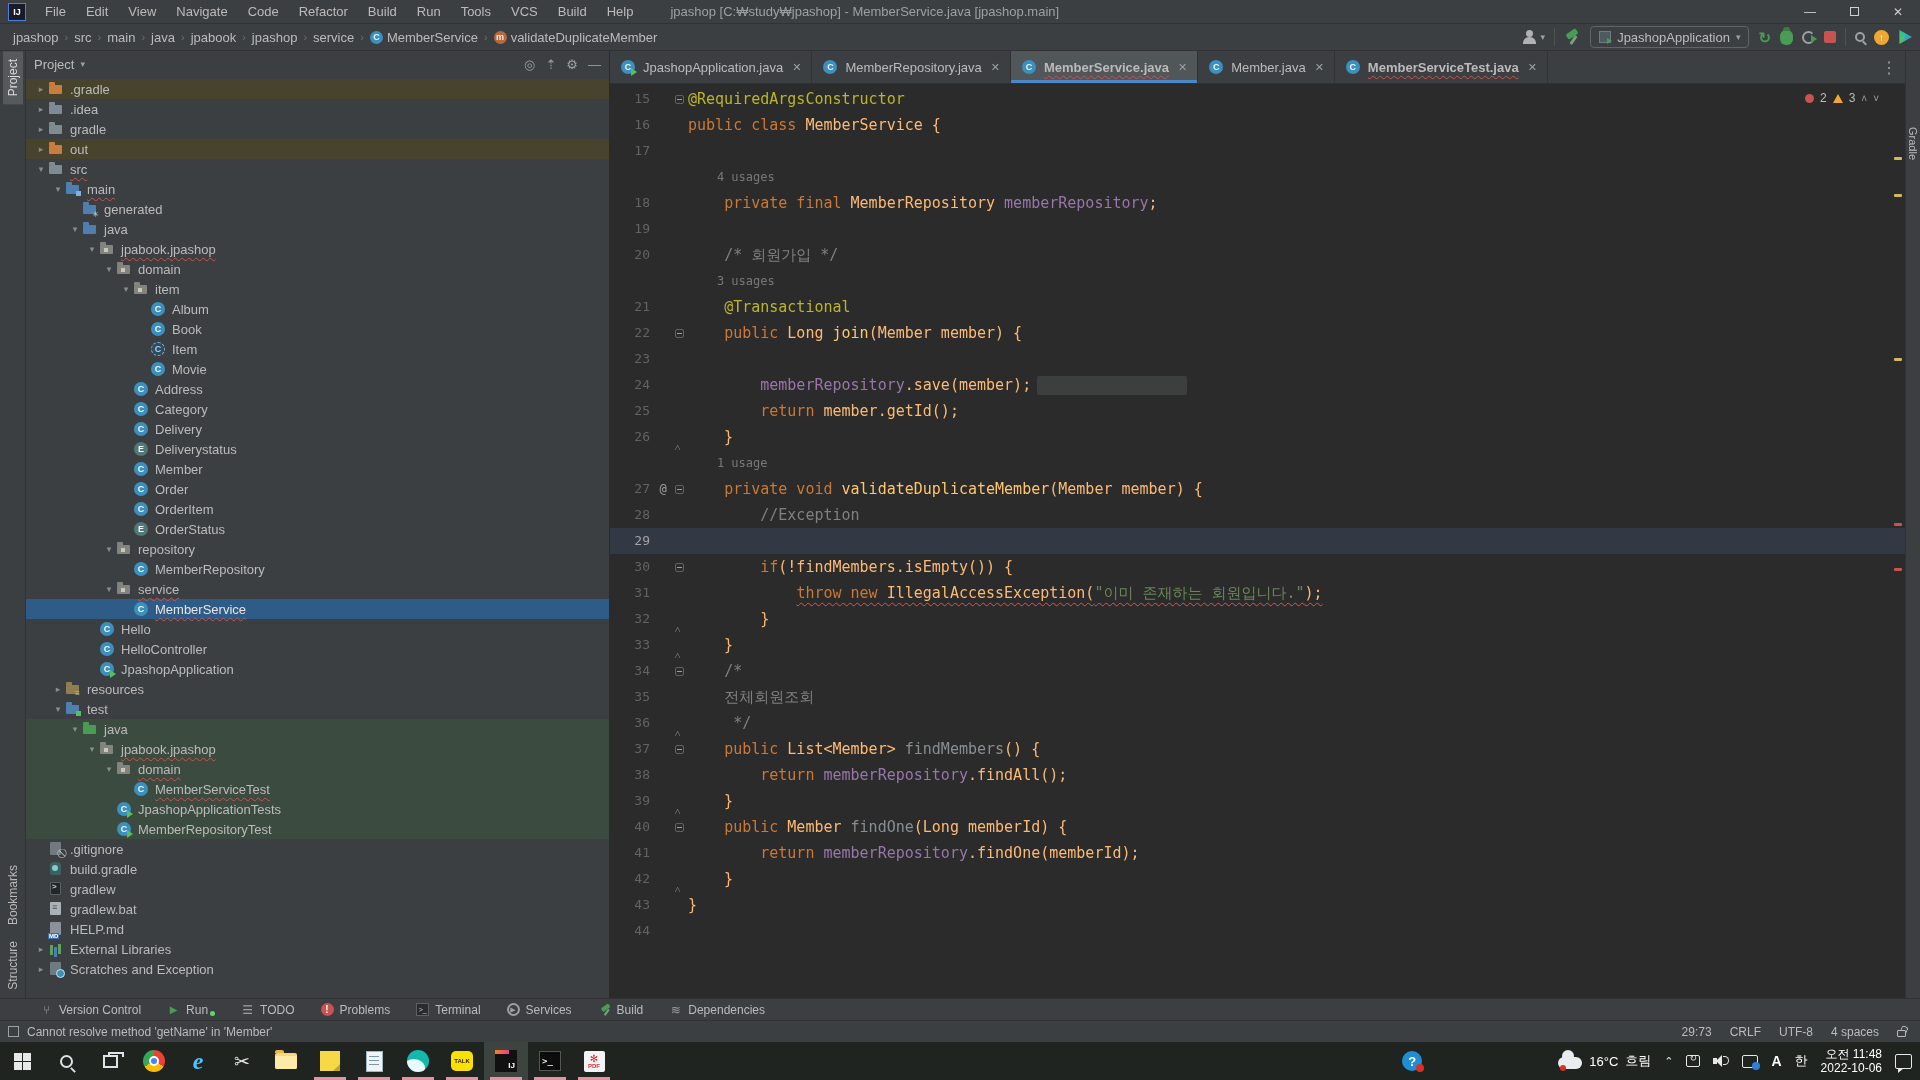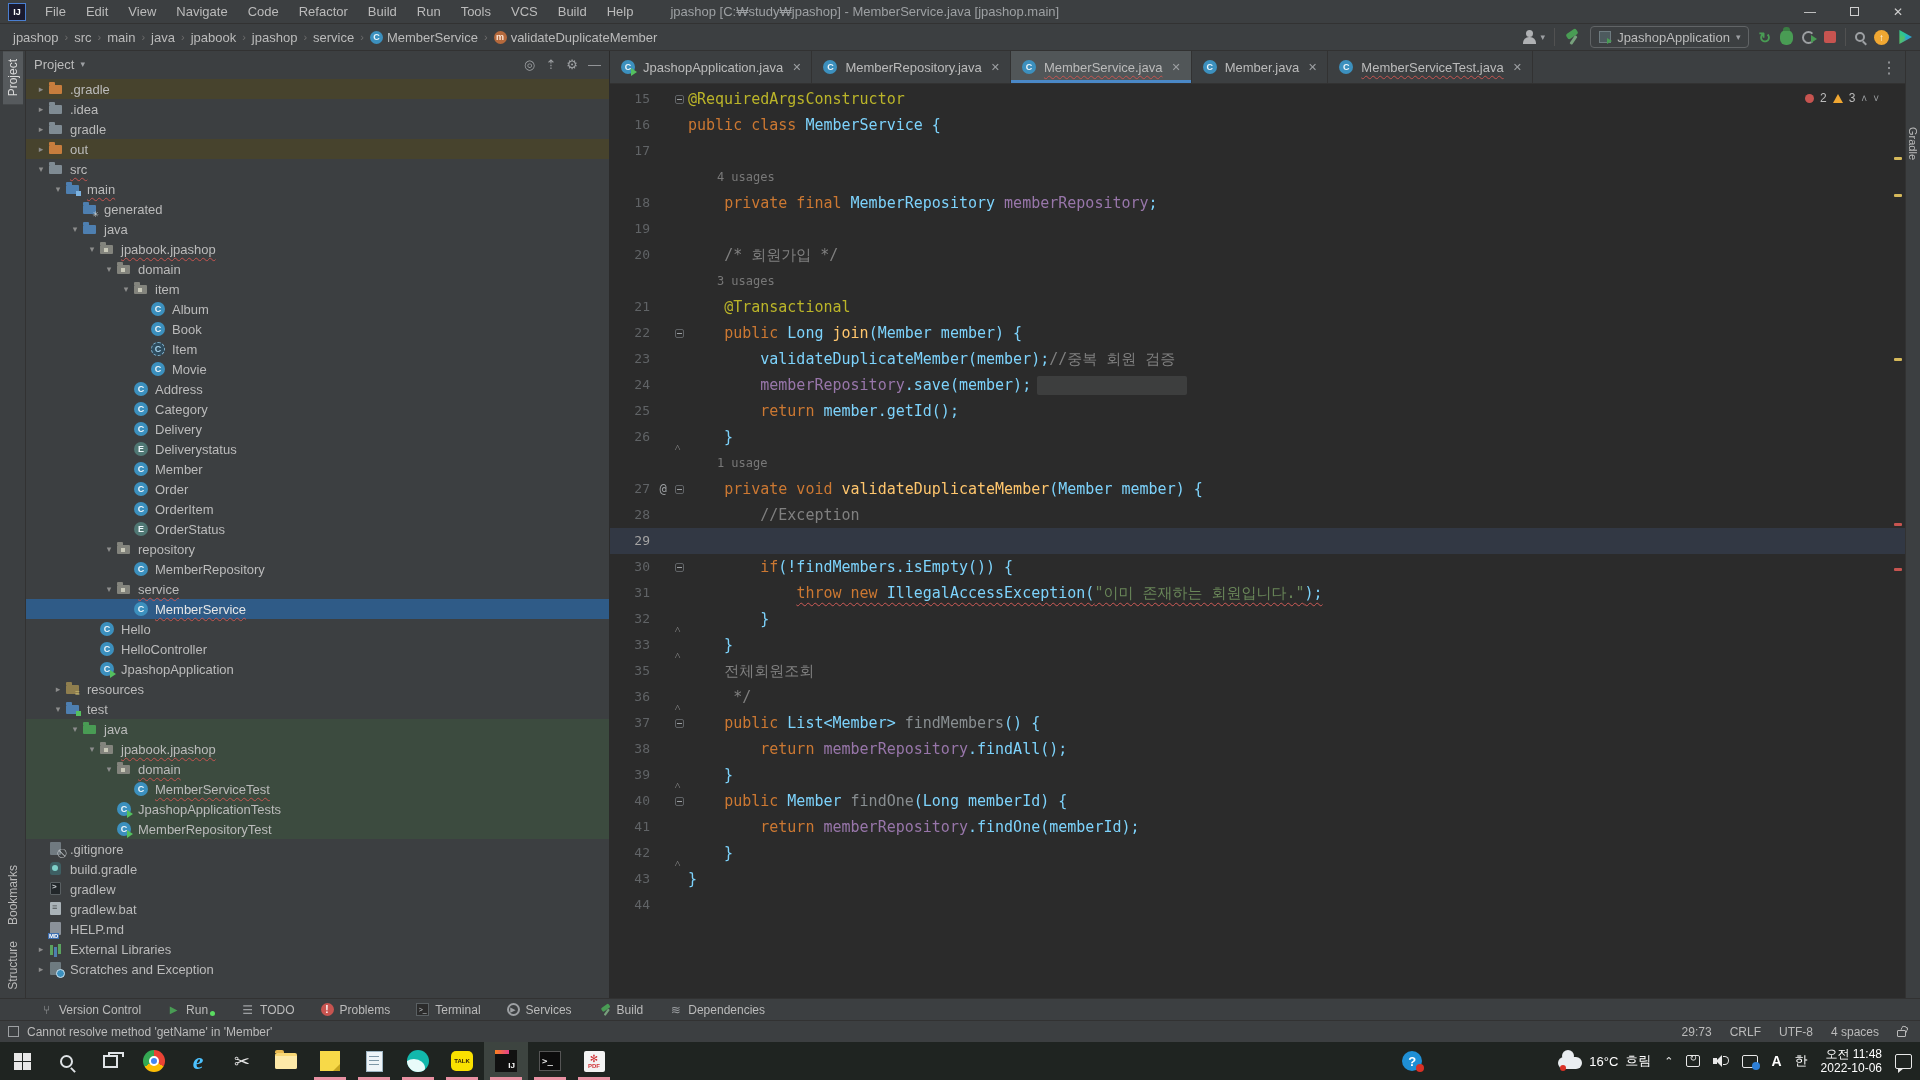--- a/index.html
+++ b/index.html
@@ -105,37 +105,37 @@
   .tico.scratch .ficon { background:#6e7b80; } .tico.scratch::after { content:""; position:absolute; right:-1px; bottom:-1px; width:7px; height:7px; border-radius:50%; background:#3c90be; border:1px solid #cfe3ef; }
 
   
   .editor-zone { flex:1; display:flex; flex-direction:column; min-width:0; background:#2b2b2b; }
   .tabs { height:33px; background:#3c3f41; display:flex; align-items:stretch; border-bottom:1px solid #323232; flex:0 0 auto; }
   .tab { display:flex; align-items:center; gap:7px; padding:0 10px; font-size:13px; color:#bbbbbb;
     border-right:1px solid #323232; position:relative; }
   .tab.active { background:#515658; }
   .tab.active::after { content:""; position:absolute; left:0; right:0; bottom:0; height:3px; background:#4a88c7; }
   .tab .x { color:#9da0a3; font-size:11px; margin-left:2px; }
-  .tab .tname.err { text-decoration:underline; text-decoration-style:wavy; text-decoration-color:#c75450; text-decoration-thickness:1px; text-underline-offset:3px; }
+  .tab .tname.err { text-decoration:underline; text-decoration-style:wavy; text-decoration-color:#c75450; text-decoration-thickness:1px; text-underline-offset:3px;font-weight:bold; }
   .tab .tico { margin-right:0; }
   .tabs-end { margin-left:auto; display:flex; align-items:center; padding-right:8px; color:#9da0a3; }
 
   .editor { flex:1; position:relative; overflow:hidden; display:flex; flex-direction:column; }
   .code { font-family:"DejaVu Sans Mono", monospace; font-size:15px; line-height:26px; padding-top:2px; }
   .code-row { display:flex; height:26px; align-items:center; }
   .code-row.hl { background:#323844;align-items:flex-end; }
   .gut-n { width:46px; flex:0 0 auto; text-align:right; color:#606366; font-size:13px; padding-right:6px; }
   .code-row.hl .gut-n { color:#a4a3a3; }
   .gut-g { width:14px; flex:0 0 auto; color:#9da0a3; font-size:12px; text-align:center; }
   .gut-f { width:18px; flex:0 0 auto; display:flex; align-items:center; justify-content:center; }
   .fm { width:9px; height:9px; border:1px solid #606366; border-radius:2px; position:relative; background:#2b2b2b; }
   .fm::after { content:""; position:absolute; left:1px; right:1px; top:3px; height:1px; background:#9da0a3; }
   .fm.up { border:none; background:none; } .fm.up::after { content:"˄"; position:static; background:none; color:#8c8c8c; font-size:11px; }
   .ctext { white-space:pre; }
-  .sg-d{color:#7dd3fc} .sg-k{color:#cc7832} .sg-a{color:#bbb529} .sg-f{color:#9876aa}
+  .sg-d{color:#fdba74} .sg-k{color:#cc7832} .sg-a{color:#bbb529} .sg-f{color:#9876aa}
   .sg-m{color:#ffc66d} .sg-g{color:#888e91} .sg-c{color:#808080} .sg-s{color:#6a8759} .sg-e{color:#cf5b56}
   .squ { text-decoration:underline; text-decoration-style:wavy; text-decoration-color:#cf5b56; text-decoration-thickness:1px; text-underline-offset:4px; }
   .inlay { color:#787878; font-size:12px; }
   .caret { display:inline-block; width:2px; height:17px; background:#bcbcbc; vertical-align:text-bottom; }
   .ghost { display:inline-block; width:150px; height:19px; background:rgba(185,190,195,0.13); border-radius:2px;
     margin-left:6px; vertical-align:middle; }
   .inspections { position:absolute; top:5px; right:22px; display:flex; align-items:center; gap:6px;
     color:#bbbbbb; font-size:12px; background:#2b2b2b; padding:2px 4px; }
   .insp-err { width:9px; height:9px; border-radius:50%; background:#c75450; }
   .insp-warn { width:0; height:0; border-left:5px solid transparent; border-right:5px solid transparent; border-bottom:9px solid #f0a732; }
@@ -748,21 +748,20 @@
               <span class="gut-g"></span>
               <span class="gut-f">
                 <span class="fm"></span>
               </span>
               <span class="ctext"><span class="sg-d">    </span><span class="sg-k">public </span><span class="sg-d">Long </span><span class="sg-m">join</span><span class="sg-d">(Member member) {</span></span>
             </div>
             <div class="code-row">
               <span class="gut-n">23</span>
               <span class="gut-g"></span>
               <span class="gut-f"></span>
-              <span class="ctext"><span class="sg-d">        validateDuplicateMember(member);</span><span class="sg-c">//중복 회원 검증</span></span>
             </div>
             <div class="code-row">
               <span class="gut-n">24</span>
               <span class="gut-g"></span>
               <span class="gut-f"></span>
               <span class="ctext"><span class="sg-d">        </span><span class="sg-f">memberRepository</span><span class="sg-d">.save(member);</span></span>
               <span class="ghost"></span>
             </div>
             <div class="code-row">
               <span class="gut-n">25</span>
@@ -825,20 +824,28 @@
               </span>
               <span class="ctext"><span class="sg-d">        }</span></span>
             </div>
             <div class="code-row">
               <span class="gut-n">33</span>
               <span class="gut-g"></span>
               <span class="gut-f">
                 <span class="fm up"></span>
               </span>
               <span class="ctext"><span class="sg-d">    }</span></span>
+            </div>
+            <div class="code-row">
+              <span class="gut-n">34</span>
+              <span class="gut-g"></span>
+              <span class="gut-f">
+                <span class="fm"></span>
+              </span>
+              <span class="ctext"><span class="sg-d">    </span><span class="sg-c">/*</span></span>
             </div>
             <div class="code-row">
               <span class="gut-n">35</span>
               <span class="gut-g"></span>
               <span class="gut-f"></span>
               <span class="ctext"><span class="sg-d">    </span><span class="sg-c">전체회원조회</span></span>
             </div>
             <div class="code-row">
               <span class="gut-n">36</span>
               <span class="gut-g"></span>

